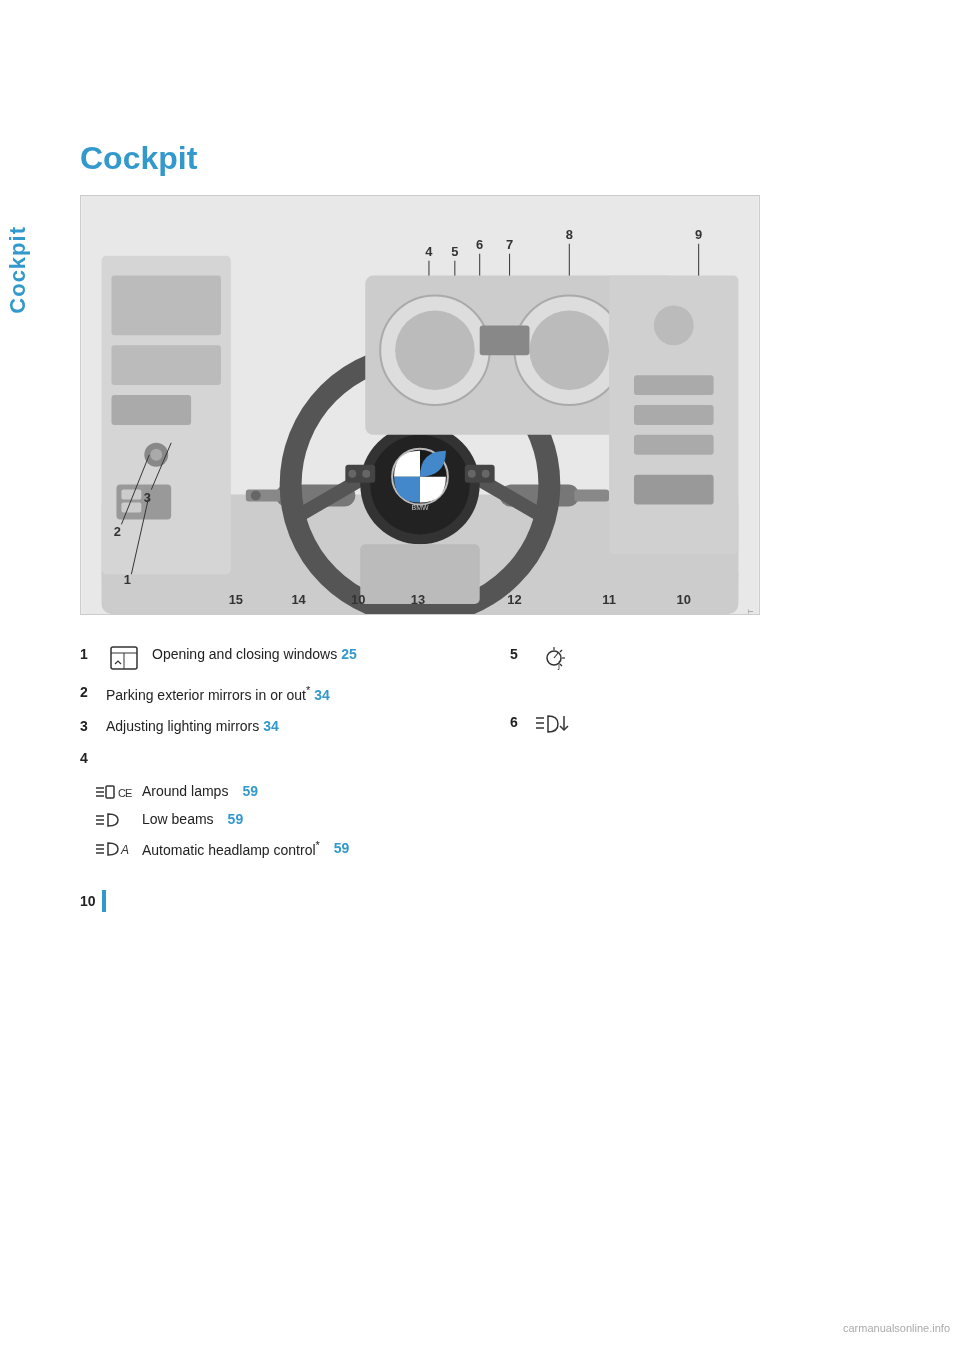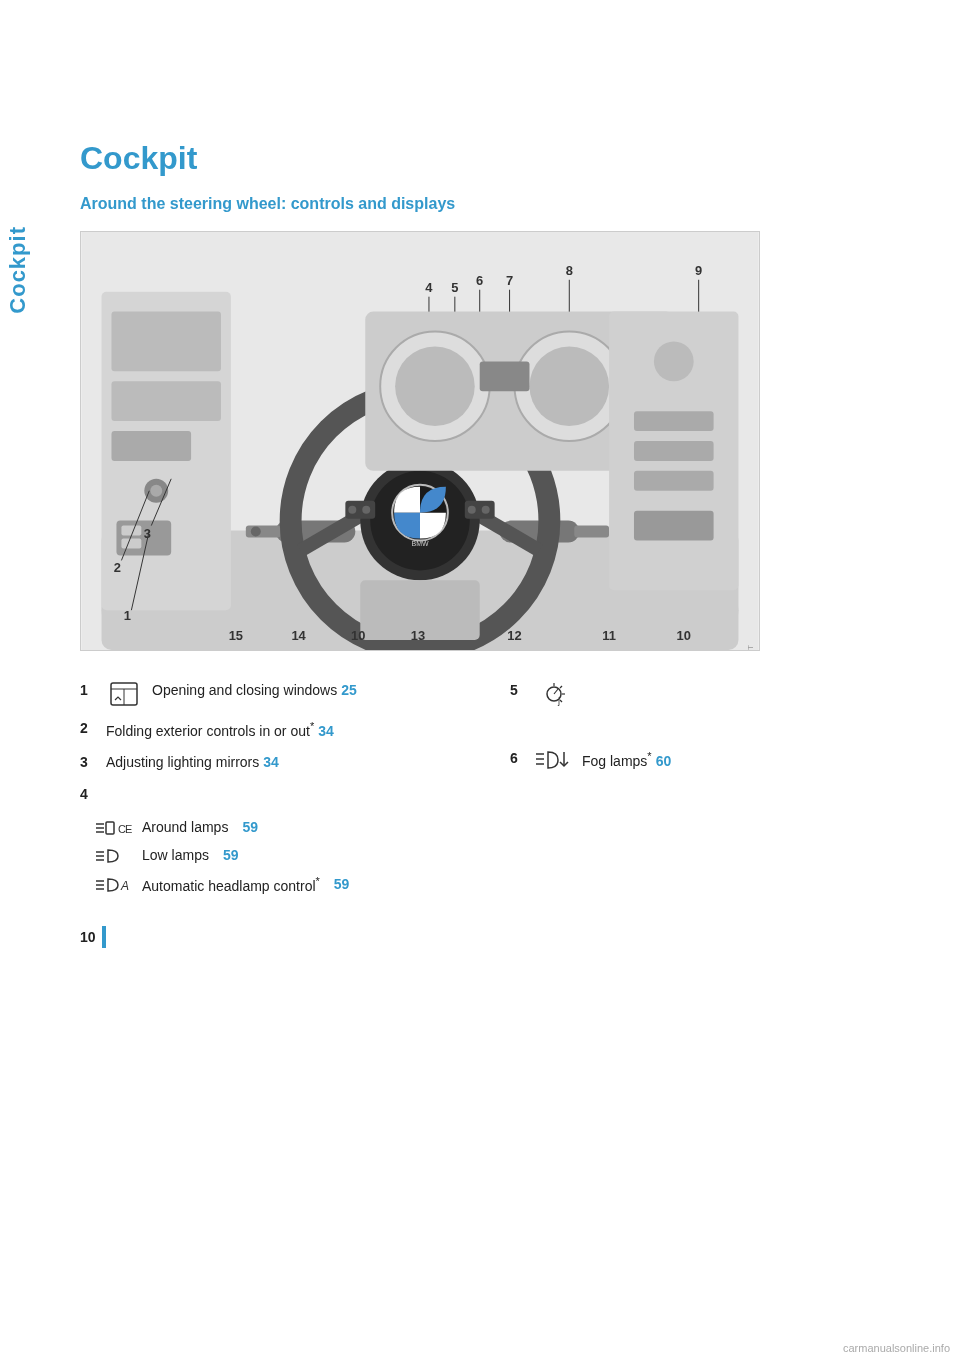--- a/index.html
+++ b/index.html
@@ -155,39 +155,38 @@
     .page-number-bar {
       width: 4px;
       height: 22px;
       background: #3399cc;
       display: inline-block;
     }
 
     
     .watermark {
       position: absolute;
-      bottom: 4px;
+      bottom: 24px;
       right: 10px;
       font-size: 11px;
       color: #aaa;
       font-family: Arial, sans-serif;
     }
   </style>
 </head>
 <body>
 
 <div class="side-tab">
   <span class="side-tab-text">Cockpit</span>
 </div>
 
 <div class="main-content">
 
   <h1 class="page-title">Cockpit</h1>
 
-  <h2 class="section-heading">Around the steering wheel: controls and displays</h2>
 
   <div class="car-image-container">
     
     <svg viewBox="0 0 680 420" xmlns="http://www.w3.org/2000/svg" class="car-illustration">
 
       <rect width="680" height="420" fill="#e8e8e8"></rect>
 
       <ellipse cx="340" cy="380" rx="320" ry="80" fill="#ccc"></ellipse>
       <rect x="20" y="300" width="640" height="120" fill="#ccc" rx="10"></rect>
 
@@ -320,21 +319,21 @@
           </svg>
         </span>
         <span class="item-text">
           <span>Opening and closing windows</span><span class="page-ref">25</span>
         </span>
       </div>
 
       <div class="item-row">
         <span class="item-number">2</span>
         <span class="item-text">
-          <span>Folding exterior controls in or out</span><span class="asterisk">*</span><span class="page-ref">34</span>
+          <span>Parking exterior mirrors in or out</span><span class="asterisk">*</span><span class="page-ref">34</span>
         </span>
       </div>
 
       <div class="item-row">
         <span class="item-number">3</span>
         <span class="item-text">
           <span>Adjusting lighting mirrors</span><span class="page-ref">34</span>
         </span>
       </div>
 
@@ -363,21 +362,21 @@
           <div class="sub-item-row">
             <span class="item-icon">
               <svg width="36" height="18" viewBox="0 0 36 18">
                 <line x1="0" y1="5" x2="8" y2="5" stroke="#333" stroke-width="1.5"></line>
                 <line x1="0" y1="9" x2="8" y2="9" stroke="#333" stroke-width="1.5"></line>
                 <line x1="0" y1="13" x2="8" y2="13" stroke="#333" stroke-width="1.5"></line>
 
                 <path d="M12,3 L12,15 Q22,15 22,9 Q22,3 12,3 Z" fill="none" stroke="#333" stroke-width="1.5"></path>
               </svg>
             </span>
-            <span>Low lamps</span>
+            <span>Low beams</span>
             <span class="page-ref" style="color:#3399cc; font-weight:bold; margin-left:4px;">59</span>
           </div>
 
           <div class="sub-item-row">
             <span class="item-icon">
               <svg width="36" height="18" viewBox="0 0 36 18">
                 <line x1="0" y1="5" x2="8" y2="5" stroke="#333" stroke-width="1.5"></line>
                 <line x1="0" y1="9" x2="8" y2="9" stroke="#333" stroke-width="1.5"></line>
                 <line x1="0" y1="13" x2="8" y2="13" stroke="#333" stroke-width="1.5"></line>
 
@@ -421,23 +420,20 @@
           <svg width="36" height="22" viewBox="0 0 36 22">
             <line x1="0" y1="5" x2="8" y2="5" stroke="#333" stroke-width="1.5"></line>
             <line x1="0" y1="10" x2="8" y2="10" stroke="#333" stroke-width="1.5"></line>
             <line x1="0" y1="15" x2="8" y2="15" stroke="#333" stroke-width="1.5"></line>
             <path d="M12,3 L12,19 Q22,19 22,11 Q22,3 12,3 Z" fill="none" stroke="#333" stroke-width="1.5"></path>
 
             <line x1="28" y1="3" x2="28" y2="16" stroke="#333" stroke-width="1.5"></line>
             <polyline points="24,13 28,17 32,13" fill="none" stroke="#333" stroke-width="1.5"></polyline>
           </svg>
         </span>
-        <span class="item-text">
-          <span>Fog lamps</span><span class="asterisk">*</span><span class="page-ref">60</span>
-        </span>
       </div>
     </div>
   </div>
 
   <div class="page-number">
     <span>10</span>
     <span class="page-number-bar"></span>
   </div>
 
 </div>

